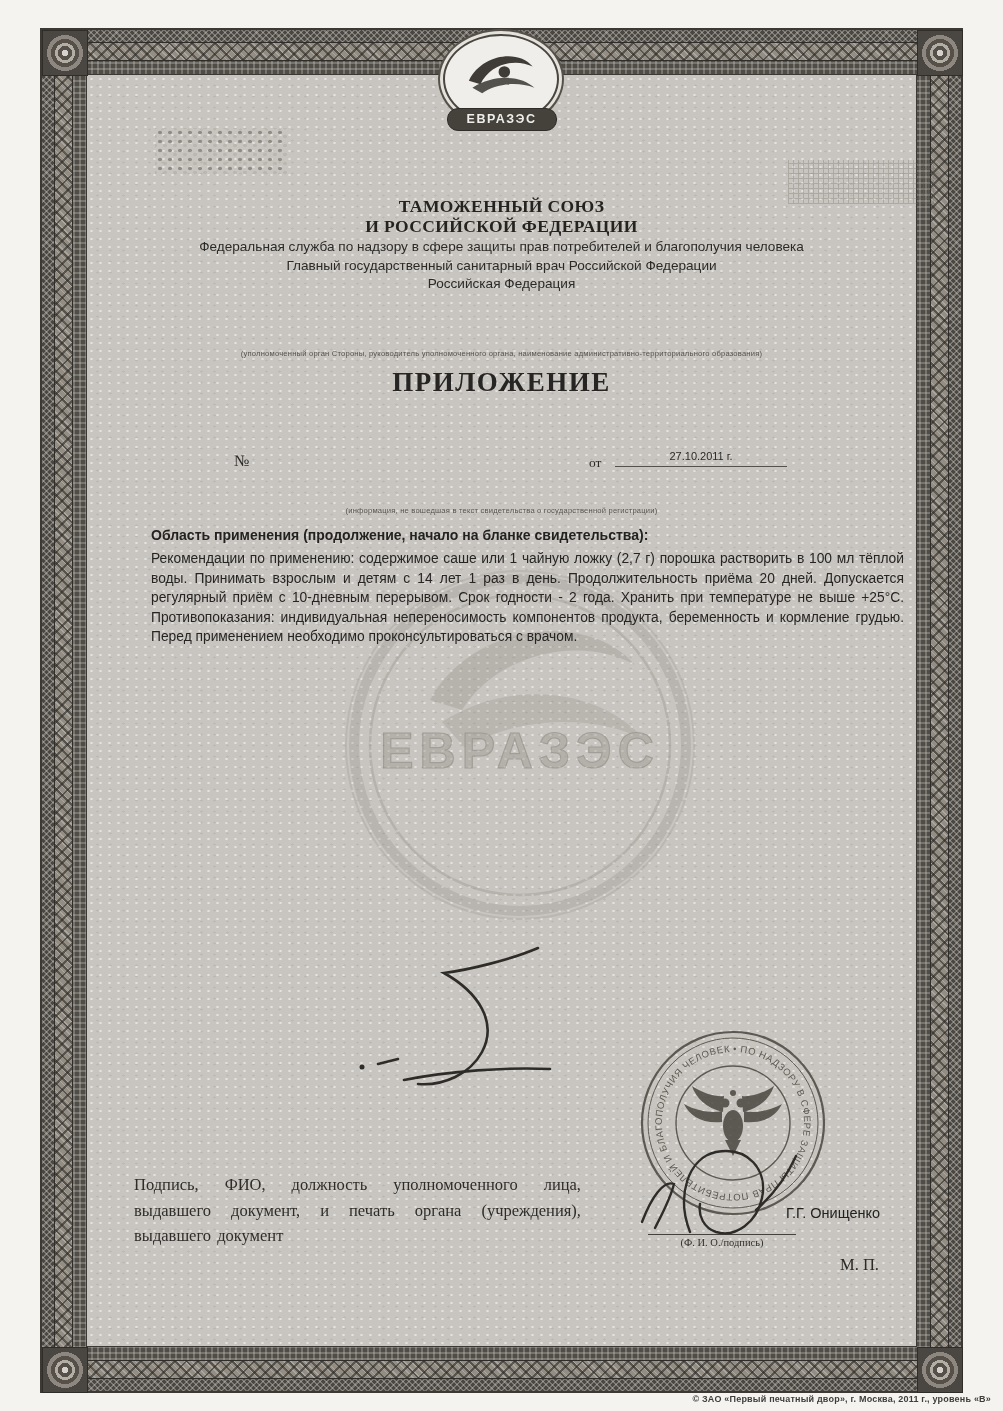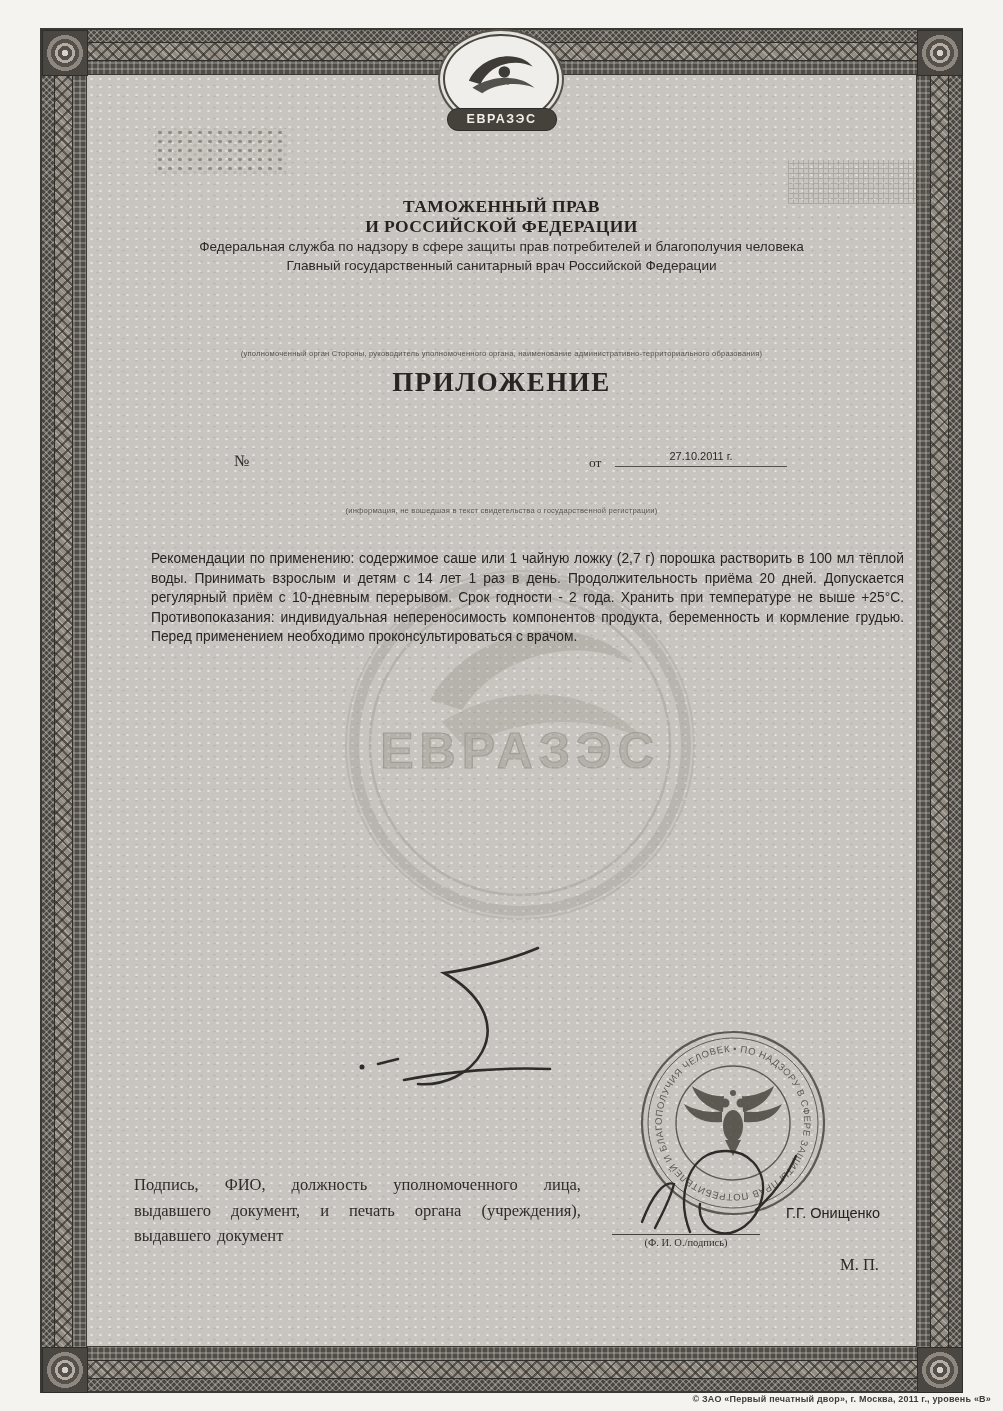--- a/index.html
+++ b/index.html
@@ -77,21 +77,21 @@
       border-bottom:1.5px solid #55514b;padding-bottom:4px;}
   .num-from{left:589px;top:455px;font-family:"Liberation Serif",serif;font-size:13.5px;color:#2b2a27;}
   .num-date{left:615px;top:450px;width:172px;text-align:center;font-size:11px;color:#2b2a27;
       border-bottom:1.5px solid #55514b;padding-bottom:4px;}
   .body-heading{left:151px;top:527px;width:752px;font-weight:bold;font-size:14px;color:#232220;}
   .body-text{left:151px;top:549px;width:753px;font-size:13.8px;line-height:19.6px;color:#262523;
       text-align:justify;text-align-last:left;}
   .sig-caption{left:134px;top:1172px;width:447px;font-family:"Liberation Serif",serif;
       font-size:16.5px;line-height:25.5px;color:#2e2c29;text-align:justify;word-spacing:2px;}
   .sig-name{left:786px;top:1205px;font-size:14.5px;color:#232220;}
-  .fio-line{left:612px;top:1234px;width:148px;border-top:1.5px solid #45423c;text-align:center;
+  .fio-line{left:648px;top:1234px;width:148px;border-top:1.5px solid #45423c;text-align:center;
       font-family:"Liberation Serif",serif;font-size:10.5px;color:#33312d;padding-top:2px;}
   .mp{left:840px;top:1255px;font-family:"Liberation Serif",serif;font-size:16.5px;color:#2b2a27;}
   .footer{right:12px;top:1394px;font-size:9px;font-weight:bold;color:#3f3d3a;letter-spacing:.2px;}
 </style>
 </head>
 <body>
 
 <div class="page">
 
   <div class="frame">
@@ -118,37 +118,39 @@
       <circle cx="520" cy="745" r="174" fill="none" stroke="#827d75" stroke-width="2" opacity="0.4"></circle>
       <path d="M430 700 C470 625 585 608 635 665 C585 636 500 650 462 710 Z" fill="#7d786f" opacity="0.45"></path>
       <path d="M442 722 C510 678 600 688 645 740 C592 712 512 718 465 748 Z" fill="#7d786f" opacity="0.4"></path>
       <text x="520" y="768" text-anchor="middle" font-family="Liberation Sans, sans-serif" font-weight="bold" font-size="50" letter-spacing="6" fill="#9b968e" stroke="#6e6a62" stroke-width="1.2" opacity="0.85">ЕВРАЗЭС</text>
     </g>
   </svg>
 
   <div class="content">
 
     <div class="abs hdr">
-      <div class="h-serif">ТАМОЖЕННЫЙ ПРАВ</div>
+      <div class="h-serif">ТАМОЖЕННЫЙ СОЮЗ</div>
       <div class="h-serif">И РОССИЙСКОЙ ФЕДЕРАЦИИ</div>
       <div class="gap"></div>
       <div class="h-sans">Федеральная служба по надзору в сфере защиты прав потребителей и благополучия человека</div>
       <div class="h-sans">Главный государственный санитарный врач Российской Федерации</div>
+      <div class="h-sans">Российская Федерация</div>
     </div>
 
     <div class="abs footnote fn1">(уполномоченный орган Стороны, руководитель уполномоченного органа, наименование административно-территориального образования)</div>
 
     <div class="abs serifB title1">ПРИЛОЖЕНИЕ</div>
 
     <div class="abs num-label">№</div>
     <div class="abs num-from">от</div>
     <div class="abs num-date">27.10.2011 г.</div>
 
     <div class="abs footnote fn2">(информация, не вошедшая в текст свидетельства о государственной регистрации)</div>
 
+    <div class="abs body-heading">Область применения (продолжение, начало на бланке свидетельства):</div>
     <div class="abs body-text">Рекомендации по применению: содержимое саше или 1 чайную ложку (2,7 г) порошка растворить в 100 мл тёплой воды. Принимать взрослым и детям с 14 лет 1 раз в день. Продолжительность приёма 20 дней. Допускается регулярный приём с 10-дневным перерывом. Срок годности - 2 года. Хранить при температуре не выше +25°С. Противопоказания: индивидуальная непереносимость компонентов продукта, беременность и кормление грудью. Перед применением необходимо проконсультироваться с врачом.</div>
 
     <div class="abs sig-caption">Подпись, ФИО, должность уполномоченного лица, выдавшего документ, и печать органа (учреждения), выдавшего документ</div>
     <div class="abs sig-name">Г.Г. Онищенко</div>
     <div class="abs fio-line">(Ф. И. О./подпись)</div>
     <div class="abs mp">М. П.</div>
 
     <div class="abs footer">© ЗАО «Первый печатный двор»,  г. Москва,  2011 г.,  уровень «В»</div>
   </div>
 

